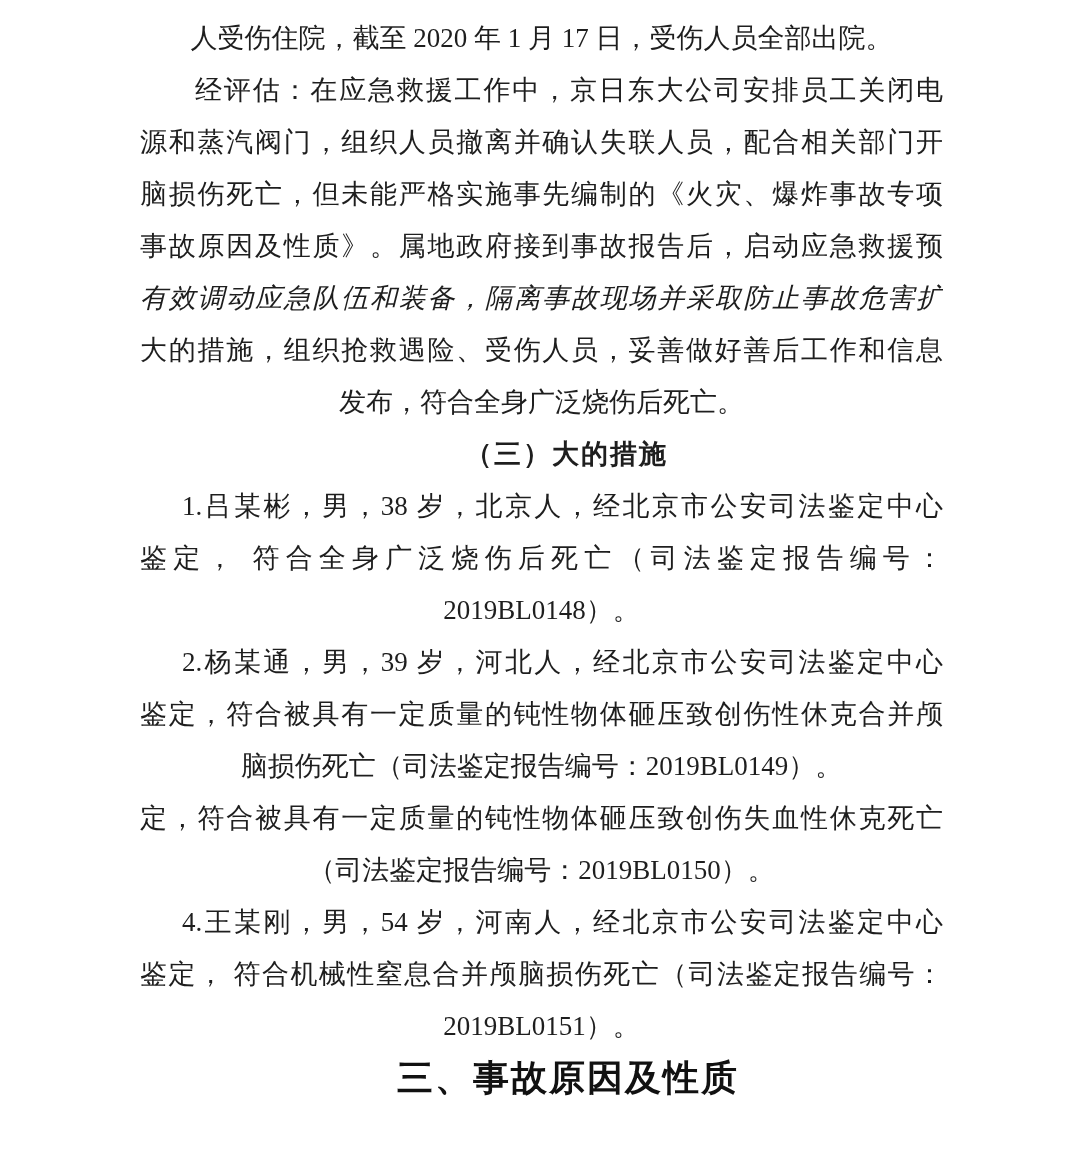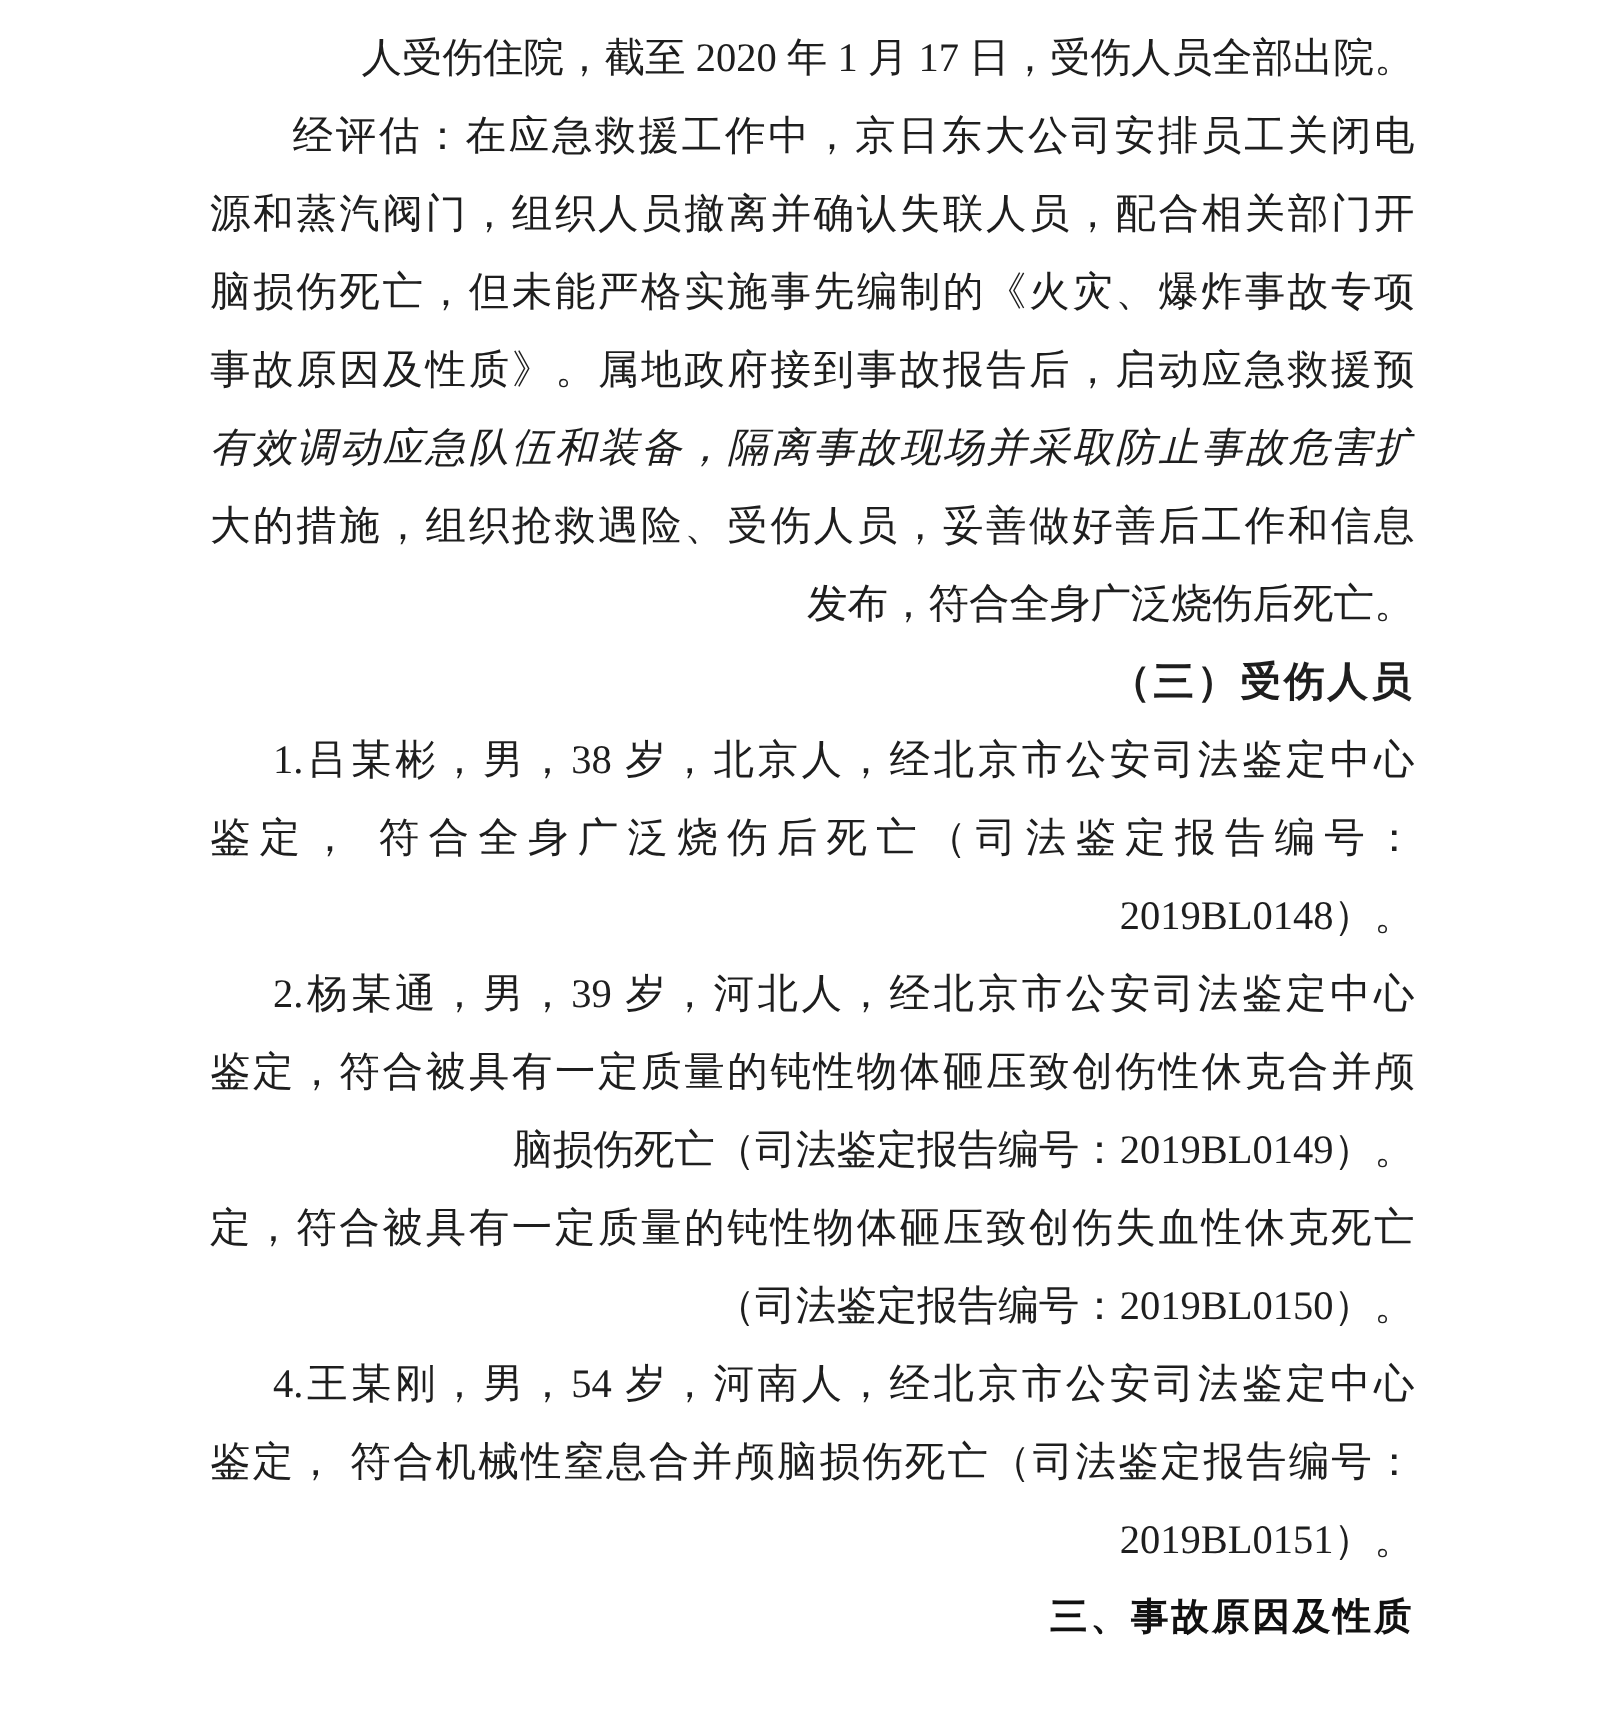--- a/index.html
+++ b/index.html
@@ -18,54 +18,54 @@
   }
   .doc-body {
     width: 100%;
   }
   .line {
     font-family: "Liberation Serif", "DejaVu Serif", serif;
     font-size: 27px;
     line-height: 52px;
     height: 52px;
     color: #1e1e1e;
-    text-align: right;
+    text-align: center;
     overflow: hidden;
   }
   .line.justify {
     text-align: justify;
     text-align-last: justify;
     text-justify: inter-character;
   }
   .line.heading-kai {
     font-weight: 700;
     letter-spacing: 2px;
   }
   .line.heading-hei {
     font-family: "Liberation Sans", "DejaVu Sans", sans-serif;
     font-weight: 700;
-    font-size: 25px;
+    font-size: 36px;
     letter-spacing: 2px;
     color: #111111;
   }
 </style>
 </head>
 <body>
 
 <div class="page">
   <div class="doc-body" id="doc-body">
       <div class="line " style="text-indent: 0px;">人受伤住院，截至 2020 年 1 月 17 日，受伤人员全部出院。</div>
       <div class="line  justify" style="text-indent: 55px;">经评估：在应急救援工作中，京日东大公司安排员工关闭电</div>
       <div class="line  justify" style="text-indent: 0px;">源和蒸汽阀门，组织人员撤离并确认失联人员，配合相关部门开</div>
       <div class="line  justify" style="text-indent: 0px;">脑损伤死亡，但未能严格实施事先编制的《火灾、爆炸事故专项</div>
       <div class="line  justify" style="text-indent: 0px;">事故原因及性质》。属地政府接到事故报告后，启动应急救援预案，</div>
       <div class="line  justify" style="text-indent: 0px; font-style: italic;">有效调动应急队伍和装备，隔离事故现场并采取防止事故危害扩</div>
       <div class="line  justify" style="text-indent: 0px;">大的措施，组织抢救遇险、受伤人员，妥善做好善后工作和信息</div>
       <div class="line " style="text-indent: 0px;">发布，符合全身广泛烧伤后死亡。</div>
-      <div class="line heading-kai" style="text-indent: 50px;">（三）受伤人员</div>
+      <div class="line heading-kai" style="text-indent: 50px;">（三）大的措施</div>
       <div class="line  justify" style="text-indent: 42px;">1.吕某彬，男，38 岁，北京人，经北京市公安司法鉴定中心</div>
       <div class="line  justify" style="text-indent: 0px;">鉴定， 符合全身广泛烧伤后死亡（司法鉴定报告编号：</div>
       <div class="line " style="text-indent: 0px;">2019BL0148）。</div>
       <div class="line  justify" style="text-indent: 42px;">2.杨某通，男，39 岁，河北人，经北京市公安司法鉴定中心</div>
       <div class="line  justify" style="text-indent: 0px;">鉴定，符合被具有一定质量的钝性物体砸压致创伤性休克合并颅</div>
       <div class="line " style="text-indent: 0px;">脑损伤死亡（司法鉴定报告编号：2019BL0149）。</div>
       <div class="line  justify" style="text-indent: 0px;">定，符合被具有一定质量的钝性物体砸压致创伤失血性休克死亡</div>
       <div class="line " style="text-indent: 0px;">（司法鉴定报告编号：2019BL0150）。</div>
       <div class="line  justify" style="text-indent: 42px;">4.王某刚，男，54 岁，河南人，经北京市公安司法鉴定中心</div>
       <div class="line  justify" style="text-indent: 0px;">鉴定， 符合机械性窒息合并颅脑损伤死亡（司法鉴定报告编号：</div>

